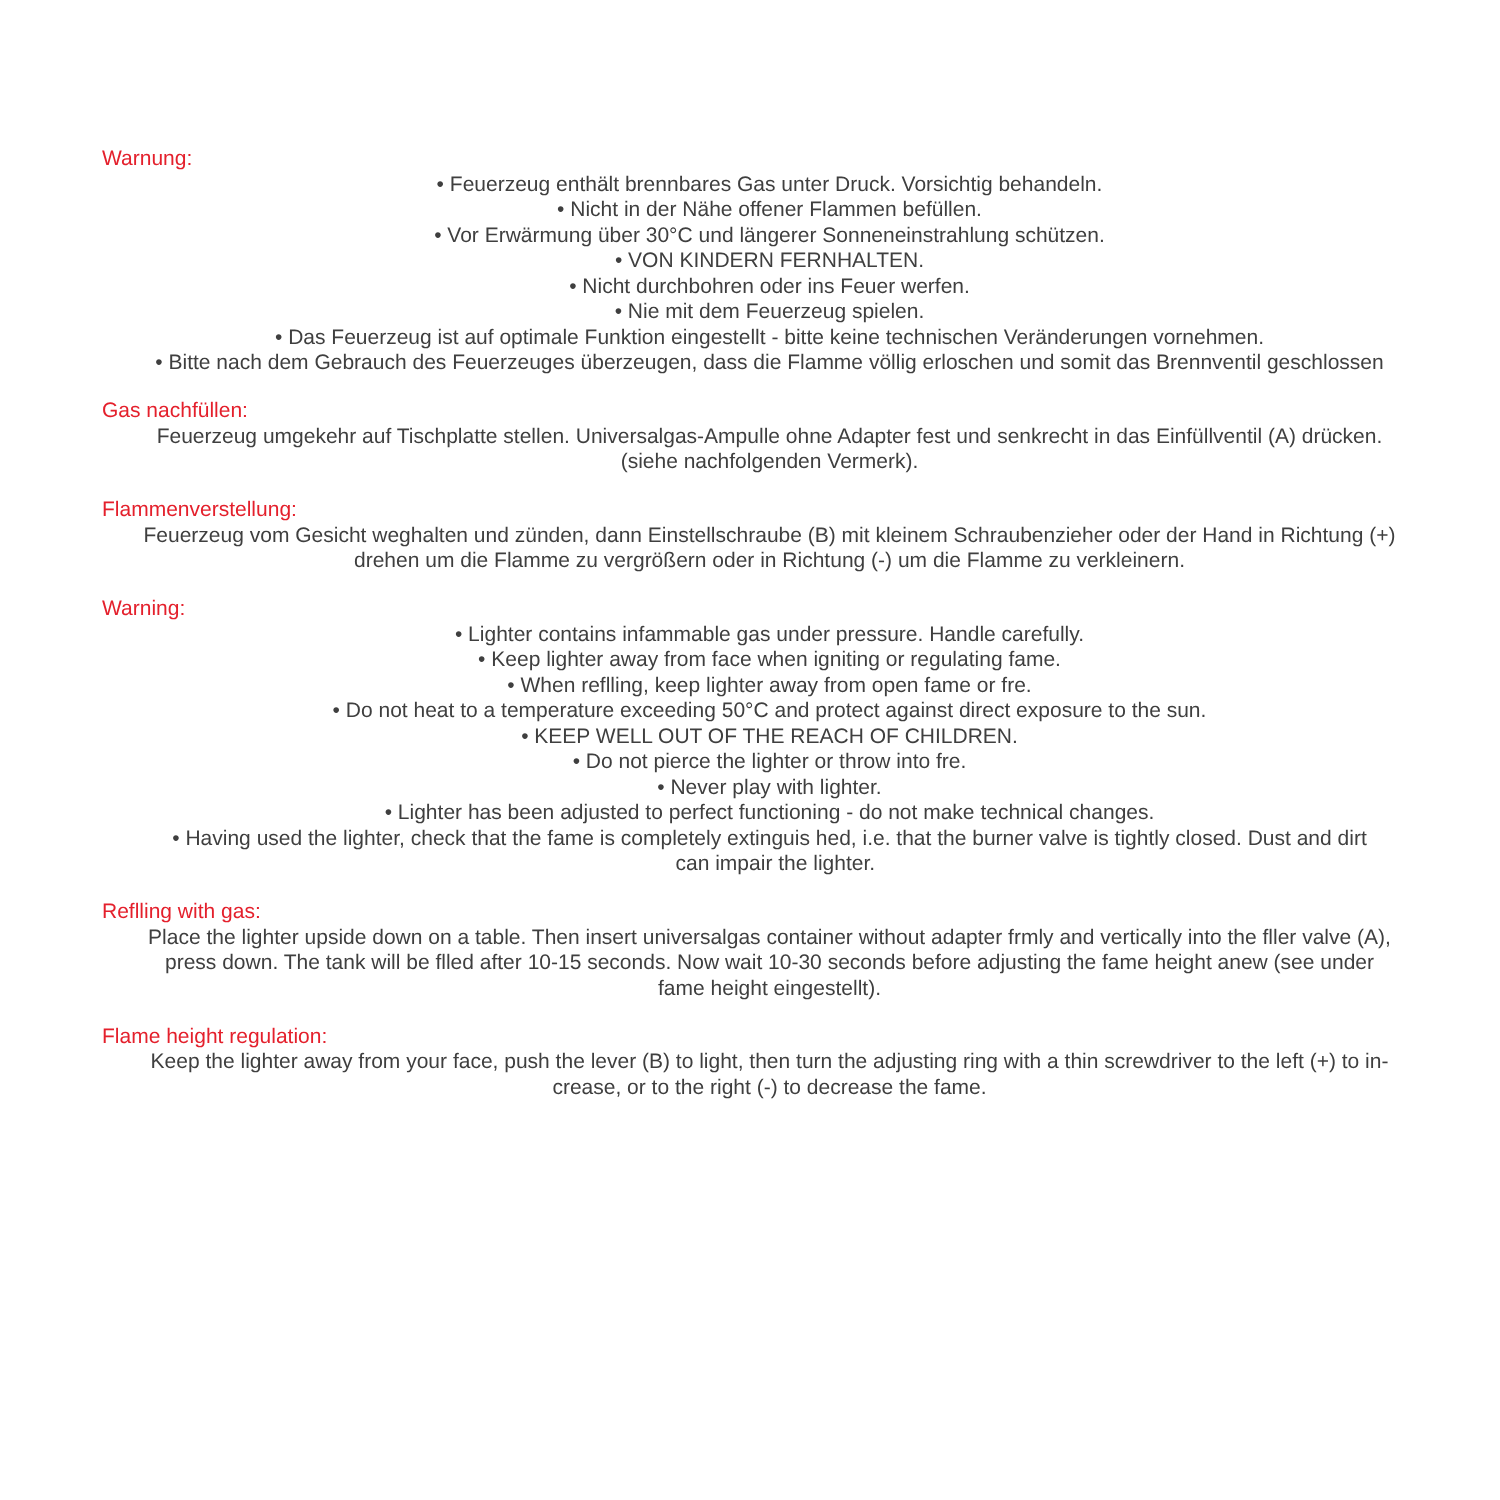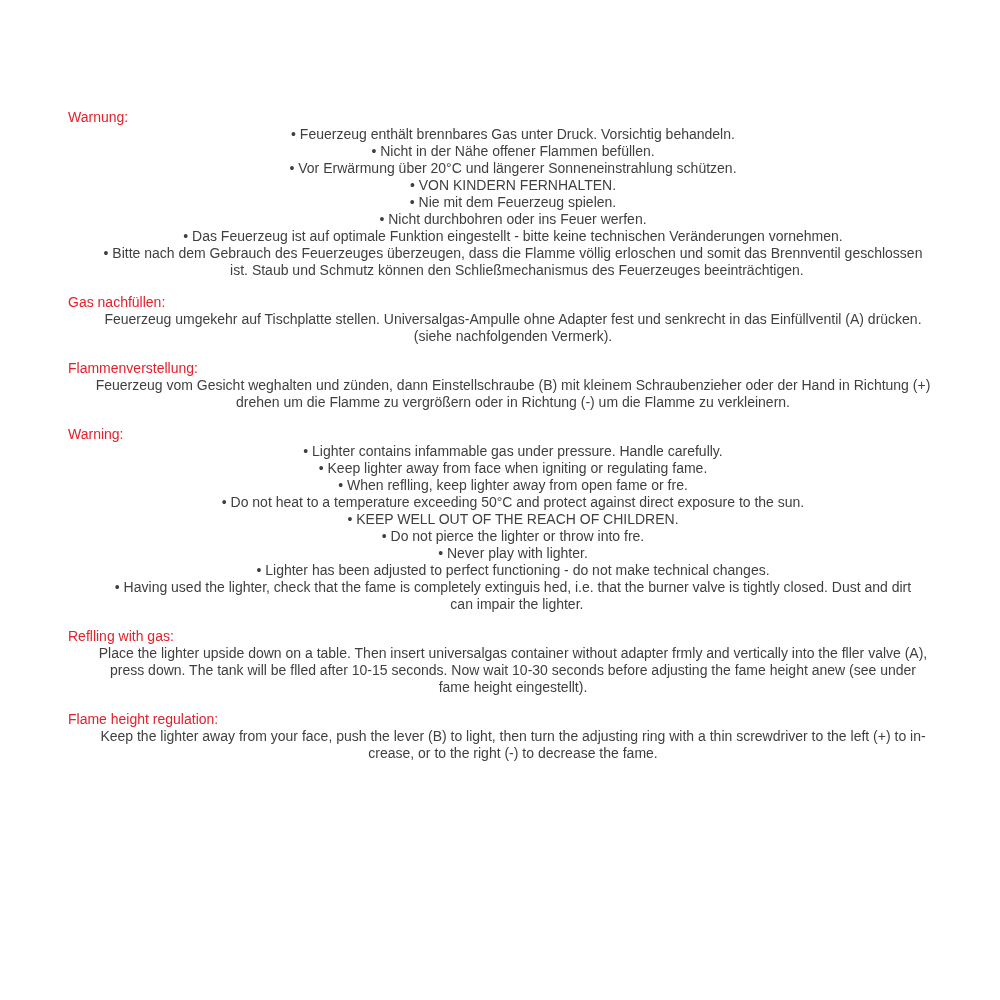--- a/index.html
+++ b/index.html
@@ -22,21 +22,20 @@
     overflow: hidden;
   }
   .content {
     position: absolute;
     left: 68px;
     top: 97px;
     width: 890px;
     font-size: 14px;
     line-height: 17px;
     color: var(--body-color);
-    margin-top: 12px;
   }
   .section { margin-bottom: 15px; }
   .section-heading {
     font-size: 14px;
     line-height: 17px;
     font-weight: normal;
     color: var(--accent);
   }
   .text-line {
     white-space: pre;
@@ -48,27 +47,26 @@
 </head>
 <body>
 
 <div class="page">
   <div class="content">
 
     <div class="section">
       <div class="section-heading">Warnung:</div>
       <div class="text-line">• Feuerzeug enthält brennbares Gas unter Druck. Vorsichtig behandeln.</div>
       <div class="text-line">• Nicht in der Nähe offener Flammen befüllen.</div>
-      <div class="text-line">• Vor Erwärmung über 20°C und längerer Sonneneinstrahlung schützen.</div>
+      <div class="text-line">• Vor Erwärmung über 30°C und längerer Sonneneinstrahlung schützen.</div>
       <div class="text-line">• VON KINDERN FERNHALTEN.</div>
+      <div class="text-line">• Nicht durchbohren oder ins Feuer werfen.</div>
       <div class="text-line">• Nie mit dem Feuerzeug spielen.</div>
-      <div class="text-line">• Nicht durchbohren oder ins Feuer werfen.</div>
       <div class="text-line">• Das Feuerzeug ist auf optimale Funktion eingestellt - bitte keine technischen Veränderungen vornehmen.</div>
       <div class="text-line">• Bitte nach dem Gebrauch des Feuerzeuges überzeugen, dass die Flamme völlig erloschen und somit das Brennventil geschlossen</div>
-      <div class="text-line">  ist. Staub und Schmutz können den Schließmechanismus des Feuerzeuges beeinträchtigen.</div>
     </div>
 
     <div class="section">
       <div class="section-heading">Gas nachfüllen:</div>
       <div class="text-line">Feuerzeug umgekehr auf Tischplatte stellen. Universalgas-Ampulle ohne Adapter fest und senkrecht in das Einfüllventil (A) drücken.</div>
       <div class="text-line">(siehe nachfolgenden Vermerk).</div>
     </div>
 
     <div class="section">
       <div class="section-heading">Flammenverstellung:</div>

